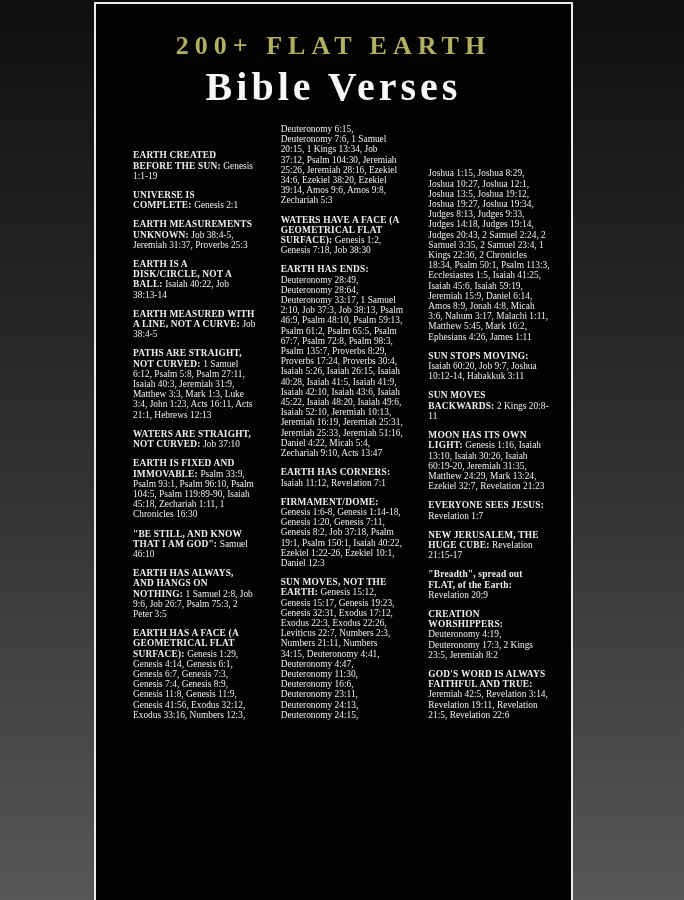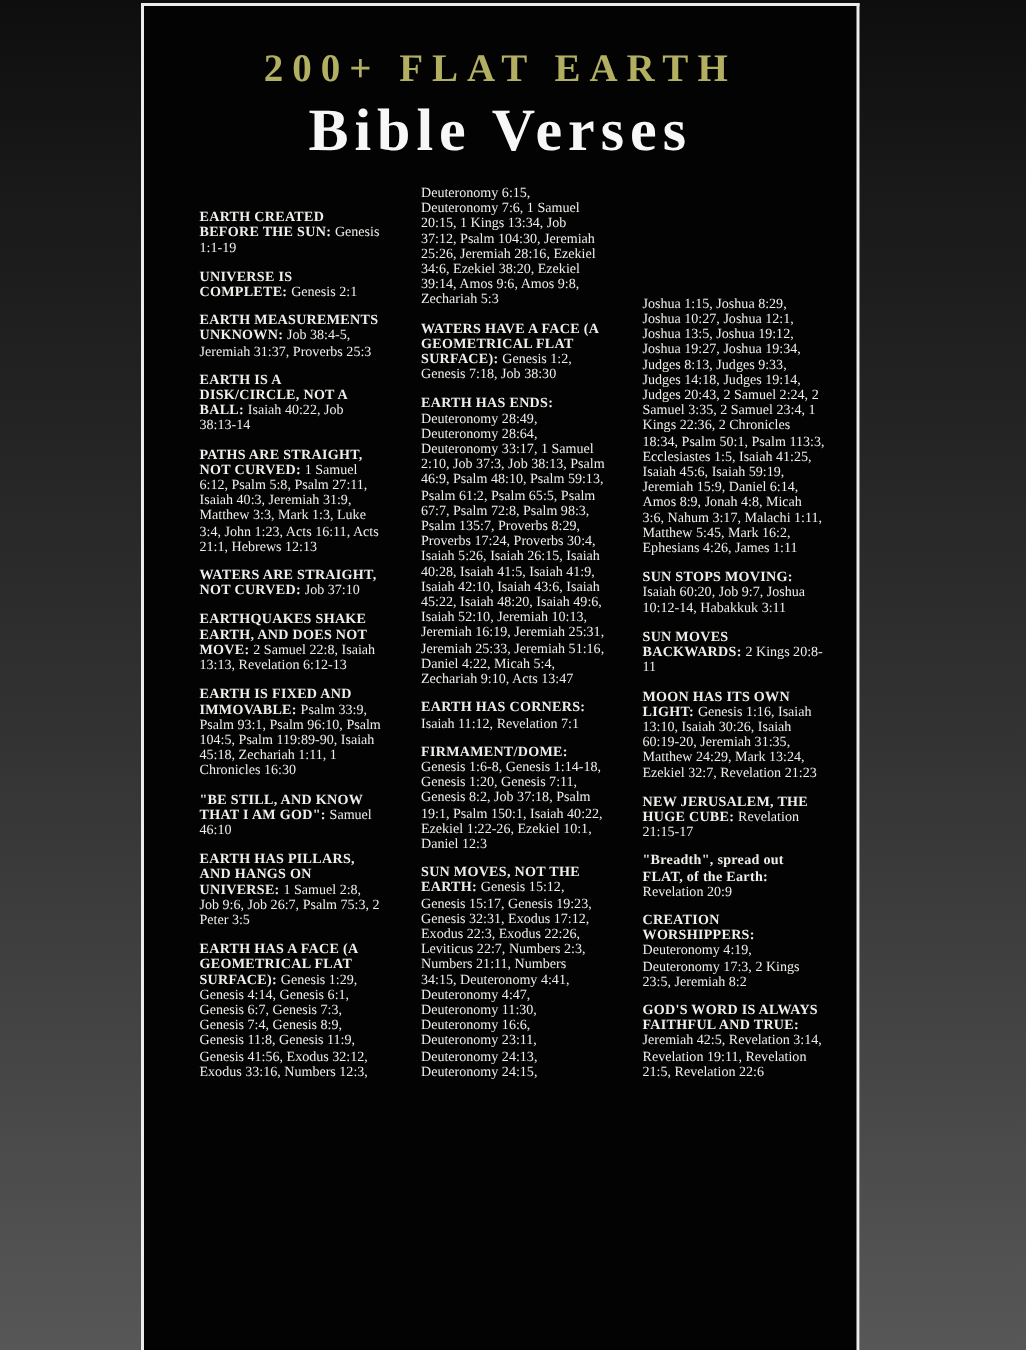--- a/index.html
+++ b/index.html
@@ -69,41 +69,42 @@
 <div class="page">
   <div class="poster">
     <div class="title-accent">200+ FLAT EARTH</div>
     <div class="title-main">Bible Verses</div>
     <div class="columns">
       <div class="column">
           <p class="section"><span class="heading">EARTH CREATED BEFORE THE SUN: </span><span class="verses">Genesis 1:1-19</span></p>
           <p class="section"><span class="heading">UNIVERSE IS COMPLETE: </span><span class="verses">Genesis 2:1</span></p>
           <p class="section"><span class="heading">EARTH MEASUREMENTS UNKNOWN: </span><span class="verses">Job 38:4-5, Jeremiah 31:37, Proverbs 25:3</span></p>
           <p class="section"><span class="heading">EARTH IS A DISK/CIRCLE, NOT A BALL: </span><span class="verses">Isaiah 40:22, Job 38:13-14</span></p>
+          <p class="section"><span class="heading">EARTH MEASURED WITH A LINE, NOT A CURVE: </span><span class="verses">Job 38:4-5</span></p>
           <p class="section"><span class="heading">PATHS ARE STRAIGHT, NOT CURVED: </span><span class="verses">1 Samuel 6:12, Psalm 5:8, Psalm 27:11, Isaiah 40:3, Jeremiah 31:9, Matthew 3:3, Mark 1:3, Luke 3:4, John 1:23, Acts 16:11, Acts 21:1, Hebrews 12:13</span></p>
           <p class="section"><span class="heading">WATERS ARE STRAIGHT, NOT CURVED: </span><span class="verses">Job 37:10</span></p>
-          <p class="section"><span class="heading">EARTHQUAKES SHAKE EARTH, AND DOES NOT MOVE: </span><span class="verses">2 Samuel 22:8, Isaiah 13:13, Revelation 6:12-13</span></p>
           <p class="section"><span class="heading">EARTH IS FIXED AND IMMOVABLE: </span><span class="verses">Psalm 33:9, Psalm 93:1, Psalm 96:10, Psalm 104:5, Psalm 119:89-90, Isaiah 45:18, Zechariah 1:11, 1 Chronicles 16:30</span></p>
           <p class="section"><span class="heading">"BE STILL, AND KNOW THAT I AM GOD": </span><span class="verses">Samuel 46:10</span></p>
-          <p class="section"><span class="heading">EARTH HAS PILLARS, AND HANGS ON UNIVERSE: </span><span class="verses">1 Samuel 2:8, Job 9:6, Job 26:7, Psalm 75:3, 2 Peter 3:5</span></p>
+          <p class="section"><span class="heading">EARTH HAS ALWAYS, AND HANGS ON NOTHING: </span><span class="verses">1 Samuel 2:8, Job 9:6, Job 26:7, Psalm 75:3, 2 Peter 3:5</span></p>
           <p class="section"><span class="heading">EARTH HAS A FACE (A GEOMETRICAL FLAT SURFACE): </span><span class="verses">Genesis 1:29, Genesis 4:14, Genesis 6:1, Genesis 6:7, Genesis 7:3, Genesis 7:4, Genesis 8:9, Genesis 11:8, Genesis 11:9, Genesis 41:56, Exodus 32:12, Exodus 33:16, Numbers 12:3,</span></p>
         </div>
       <div class="column">
           <p class="section"><span class="verses">Deuteronomy 6:15, Deuteronomy 7:6, 1 Samuel 20:15, 1 Kings 13:34, Job 37:12, Psalm 104:30, Jeremiah 25:26, Jeremiah 28:16, Ezekiel 34:6, Ezekiel 38:20, Ezekiel 39:14, Amos 9:6, Amos 9:8, Zechariah 5:3</span></p>
           <p class="section"><span class="heading">WATERS HAVE A FACE (A GEOMETRICAL FLAT SURFACE): </span><span class="verses">Genesis 1:2, Genesis 7:18, Job 38:30</span></p>
           <p class="section"><span class="heading">EARTH HAS ENDS: </span><span class="verses">Deuteronomy 28:49, Deuteronomy 28:64, Deuteronomy 33:17, 1 Samuel 2:10, Job 37:3, Job 38:13, Psalm 46:9, Psalm 48:10, Psalm 59:13, Psalm 61:2, Psalm 65:5, Psalm 67:7, Psalm 72:8, Psalm 98:3, Psalm 135:7, Proverbs 8:29, Proverbs 17:24, Proverbs 30:4, Isaiah 5:26, Isaiah 26:15, Isaiah 40:28, Isaiah 41:5, Isaiah 41:9, Isaiah 42:10, Isaiah 43:6, Isaiah 45:22, Isaiah 48:20, Isaiah 49:6, Isaiah 52:10, Jeremiah 10:13, Jeremiah 16:19, Jeremiah 25:31, Jeremiah 25:33, Jeremiah 51:16, Daniel 4:22, Micah 5:4, Zechariah 9:10, Acts 13:47</span></p>
           <p class="section"><span class="heading">EARTH HAS CORNERS: </span><span class="verses">Isaiah 11:12, Revelation 7:1</span></p>
           <p class="section"><span class="heading">FIRMAMENT/DOME: </span><span class="verses">Genesis 1:6-8, Genesis 1:14-18, Genesis 1:20, Genesis 7:11, Genesis 8:2, Job 37:18, Psalm 19:1, Psalm 150:1, Isaiah 40:22, Ezekiel 1:22-26, Ezekiel 10:1, Daniel 12:3</span></p>
           <p class="section"><span class="heading">SUN MOVES, NOT THE EARTH: </span><span class="verses">Genesis 15:12, Genesis 15:17, Genesis 19:23, Genesis 32:31, Exodus 17:12, Exodus 22:3, Exodus 22:26, Leviticus 22:7, Numbers 2:3, Numbers 21:11, Numbers 34:15, Deuteronomy 4:41, Deuteronomy 4:47, Deuteronomy 11:30, Deuteronomy 16:6, Deuteronomy 23:11, Deuteronomy 24:13, Deuteronomy 24:15,</span></p>
         </div>
       <div class="column">
           <p class="section"><span class="verses">Joshua 1:15, Joshua 8:29, Joshua 10:27, Joshua 12:1, Joshua 13:5, Joshua 19:12, Joshua 19:27, Joshua 19:34, Judges 8:13, Judges 9:33, Judges 14:18, Judges 19:14, Judges 20:43, 2 Samuel 2:24, 2 Samuel 3:35, 2 Samuel 23:4, 1 Kings 22:36, 2 Chronicles 18:34, Psalm 50:1, Psalm 113:3, Ecclesiastes 1:5, Isaiah 41:25, Isaiah 45:6, Isaiah 59:19, Jeremiah 15:9, Daniel 6:14, Amos 8:9, Jonah 4:8, Micah 3:6, Nahum 3:17, Malachi 1:11, Matthew 5:45, Mark 16:2, Ephesians 4:26, James 1:11</span></p>
           <p class="section"><span class="heading">SUN STOPS MOVING: </span><span class="verses">Isaiah 60:20, Job 9:7, Joshua 10:12-14, Habakkuk 3:11</span></p>
           <p class="section"><span class="heading">SUN MOVES BACKWARDS: </span><span class="verses">2 Kings 20:8-11</span></p>
           <p class="section"><span class="heading">MOON HAS ITS OWN LIGHT: </span><span class="verses">Genesis 1:16, Isaiah 13:10, Isaiah 30:26, Isaiah 60:19-20, Jeremiah 31:35, Matthew 24:29, Mark 13:24, Ezekiel 32:7, Revelation 21:23</span></p>
+          <p class="section"><span class="heading">EVERYONE SEES JESUS: </span><span class="verses">Revelation 1:7</span></p>
           <p class="section"><span class="heading">NEW JERUSALEM, THE HUGE CUBE: </span><span class="verses">Revelation 21:15-17</span></p>
           <p class="section"><span class="heading">"Breadth", spread out FLAT, of the Earth: </span><span class="verses">Revelation 20:9</span></p>
           <p class="section"><span class="heading">CREATION WORSHIPPERS: </span><span class="verses">Deuteronomy 4:19, Deuteronomy 17:3, 2 Kings 23:5, Jeremiah 8:2</span></p>
           <p class="section"><span class="heading">GOD'S WORD IS ALWAYS FAITHFUL AND TRUE: </span><span class="verses">Jeremiah 42:5, Revelation 3:14, Revelation 19:11, Revelation 21:5, Revelation 22:6</span></p>
         </div>
     </div>
     <div class="footer-url">www.FlatEarthDoctrine.com</div>
   </div>
 </div>
 

